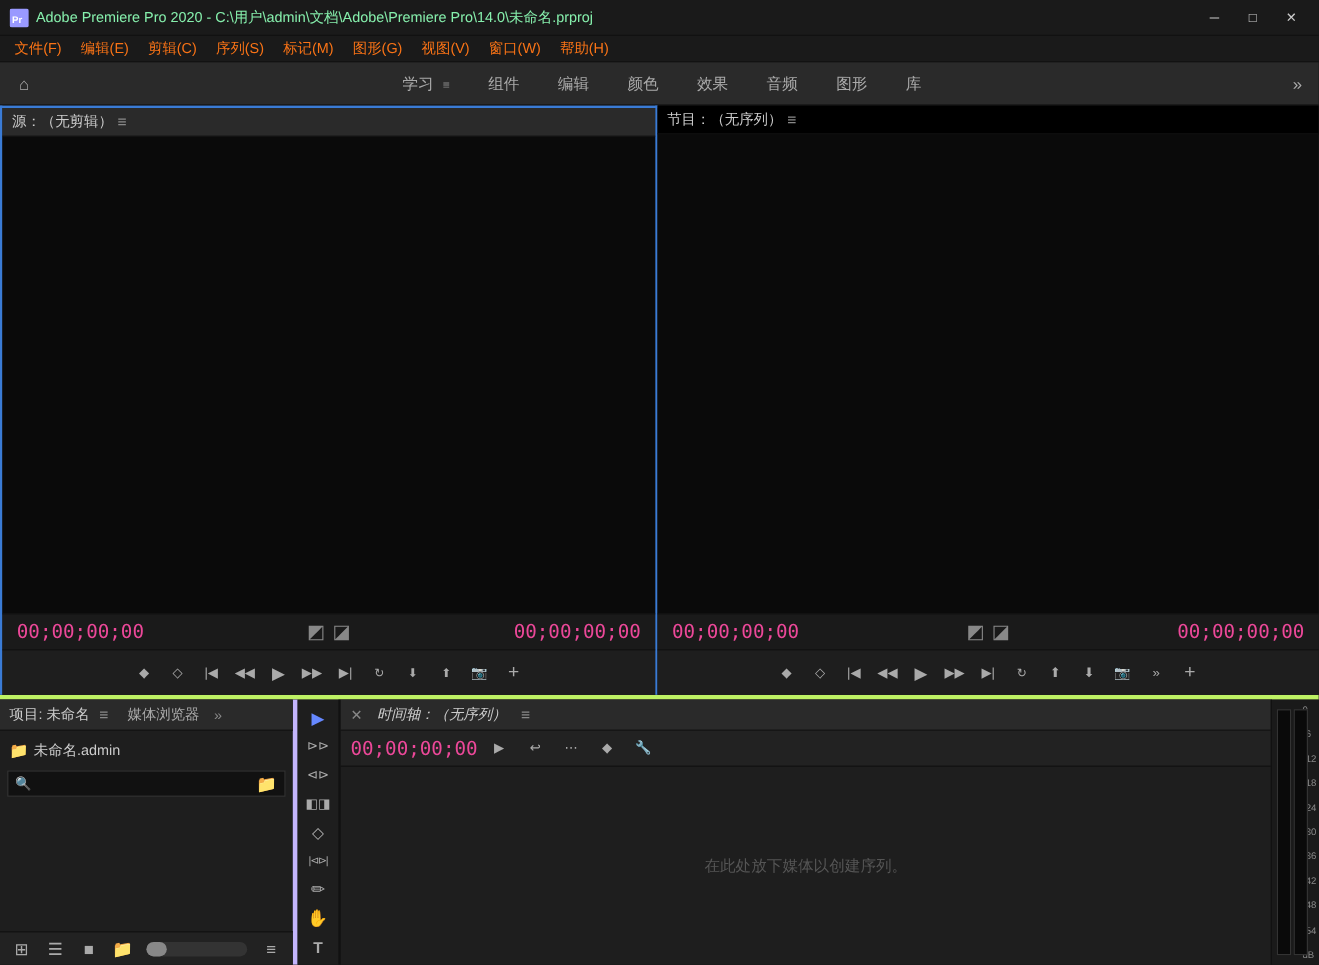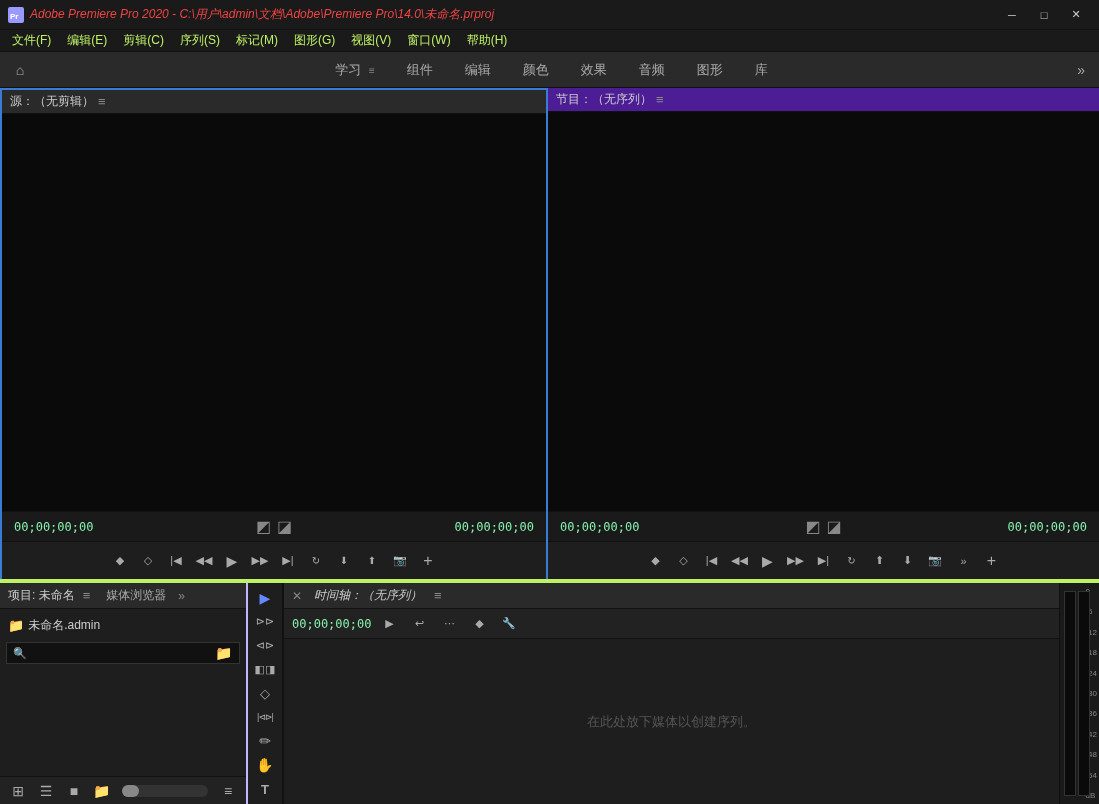--- a/index.html
+++ b/index.html
@@ -26,23 +26,22 @@
     #title-bar .app-icon {
       width: 16px;
       height: 16px;
       margin-right: 6px;
       display: flex;
       align-items: center;
       justify-content: center;
     }
     #title-bar .title-text {
       font-size: 12px;
-      color: #ef4444;
-      flex: 1;
-      font-style: italic;
+      color: #86efac;
+      flex: 1;
     }
     #title-bar .window-controls {
       display: flex;
       gap: 2px;
     }
     #title-bar .win-btn {
       width: 30px;
       height: 20px;
       display: flex;
       align-items: center;
@@ -59,21 +58,21 @@
       height: 22px;
       background: #1a1a1a;
       display: flex;
       align-items: center;
       padding: 0 4px;
       border-bottom: 1px solid #111;
     }
     #menu-bar .menu-item {
       padding: 2px 8px;
       font-size: 12px;
-      color: #bef264;
+      color: #f97316;
       cursor: pointer;
       white-space: nowrap;
     }
 
     
     #workspace-bar {
       height: 36px;
       background: #2a2a2a;
       display: flex;
       align-items: center;
@@ -170,21 +169,21 @@
 
     
     #program-monitor {
       flex: 1;
       background: #1a1a1a;
       display: flex;
       flex-direction: column;
     }
     #program-monitor .panel-header {
       height: 24px;
-      background: #4c1d95;
+      background: #000000;
       display: flex;
       align-items: center;
       padding: 0 8px;
       border-bottom: 1px solid #111;
     }
     #program-monitor .panel-content {
       flex: 1;
       background: #0a0a0a;
     }
     #program-monitor .panel-timecode {
@@ -201,22 +200,22 @@
       background: #1e1e1e;
       display: flex;
       align-items: center;
       justify-content: center;
       gap: 4px;
       padding: 0 8px;
       border-top: 1px solid #111;
     }
 
     .timecode {
-      font-size: 12px;
-      color: #86efac;
+      font-size: 16px;
+      color: #ec4899;
       font-family: monospace;
     }
 
     .ctrl-btn {
       width: 24px;
       height: 24px;
       display: flex;
       align-items: center;
       justify-content: center;
       color: #aaa;
@@ -230,21 +229,21 @@
     #bottom-row {
       display: flex;
       height: calc(804px - 30px - 22px - 36px - 495px);
       min-height: 219px;
     }
 
     
     #project-panel {
       width: 248px;
       background: #1e1e1e;
-      border-right: 2px solid #c4b5fd;
+      border-right: 4px solid #c4b5fd;
       display: flex;
       flex-direction: column;
       flex-shrink: 0;
     }
     #project-panel .panel-header {
       height: 26px;
       background: #2a2a2a;
       display: flex;
       align-items: center;
       padding: 0 8px;

